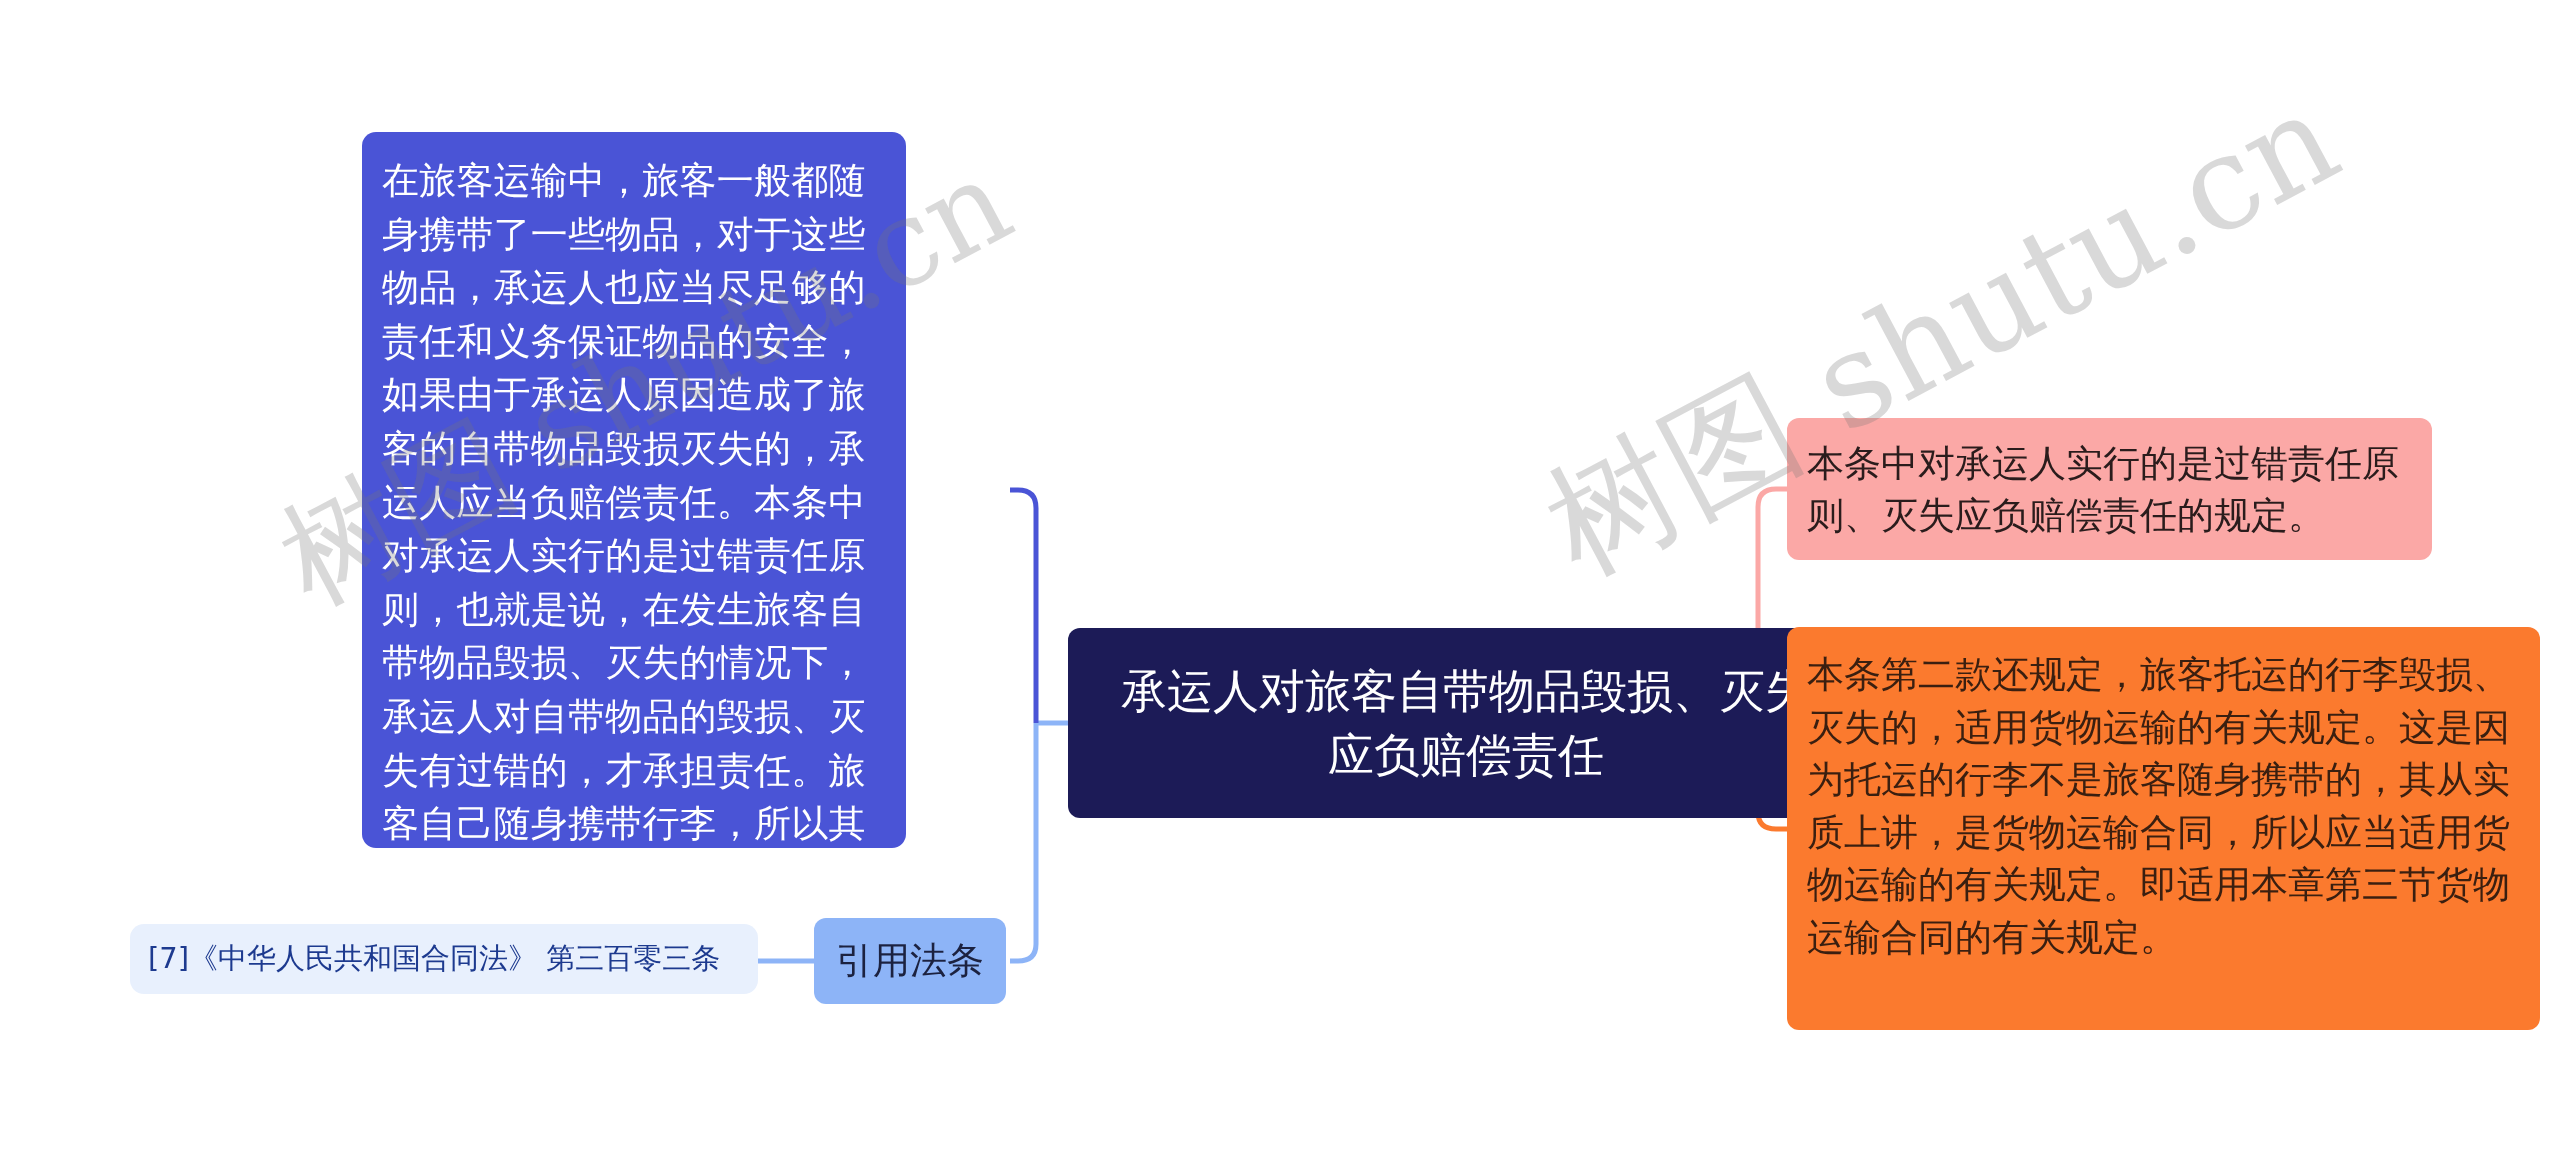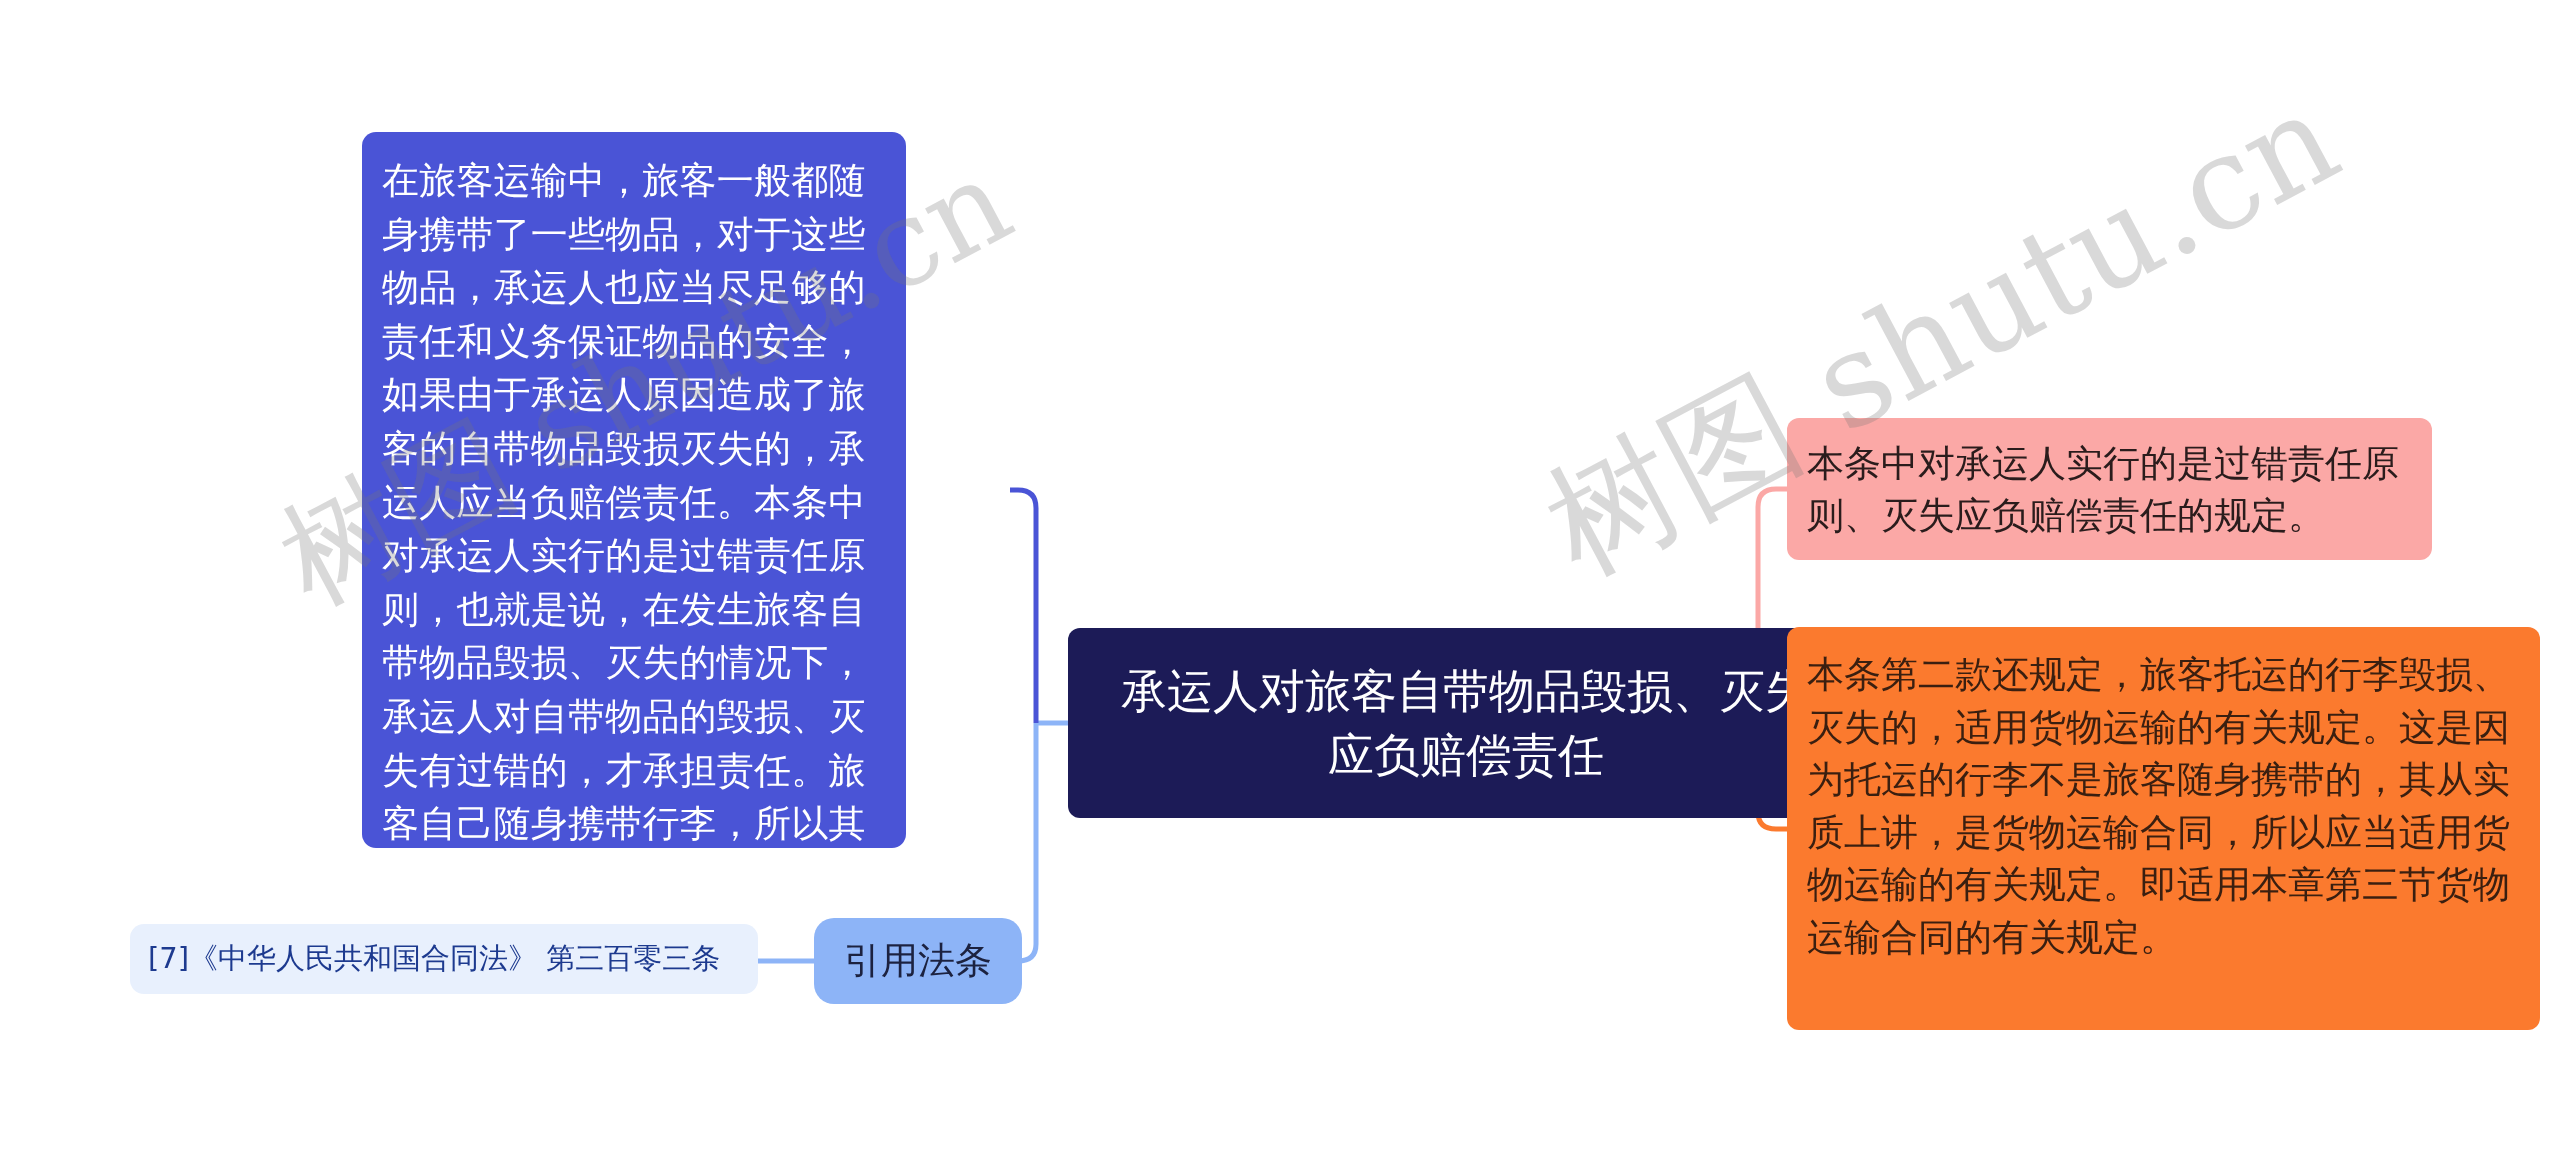--- a/index.html
+++ b/index.html
@@ -11,24 +11,24 @@
     .node {
       position: absolute; box-sizing: border-box; border-radius: 14px;
     }
     .detail-left {
       left: 362px; top: 132px; width: 544px; height: 716px;
       background: #4a54d6; color: #ffffff;
       padding: 22px 22px 20px 20px;
       font-size: 37px; line-height: 53.6px; letter-spacing: 0.2px;
     }
     .cite-node {
-      left: 814px; top: 918px; width: 208px; height: 86px;
+      left: 814px; top: 918px; width: 192px; height: 86px;
       background: #8db4f7; color: #1c2240;
       display: flex; align-items: center; justify-content: center;
-      font-size: 37px; border-radius: 20px;
+      font-size: 37px; border-radius: 12px;
     }
     .ref-pill {
       left: 130px; top: 924px; width: 628px; height: 70px;
       background: #e8f0fd; color: #1d3a8f;
       display: flex; align-items: center; padding-left: 18px;
       font-size: 29px; border-radius: 14px; white-space: nowrap;
     }
     .root-node {
       left: 1068px; top: 628px; width: 796px; height: 190px;
       background: #1c1b57; color: #ffffff;

